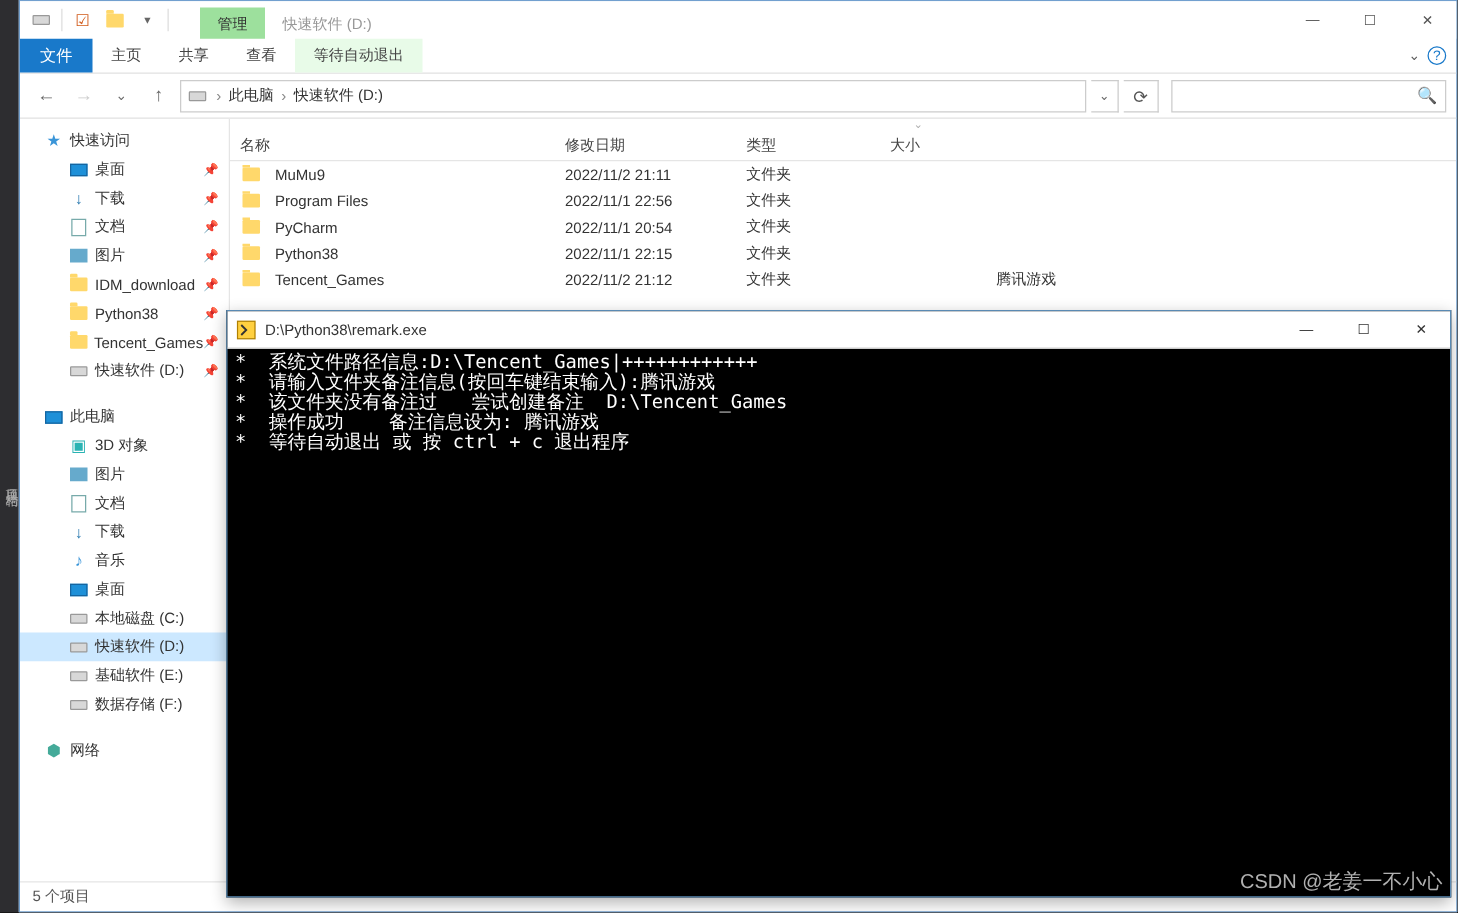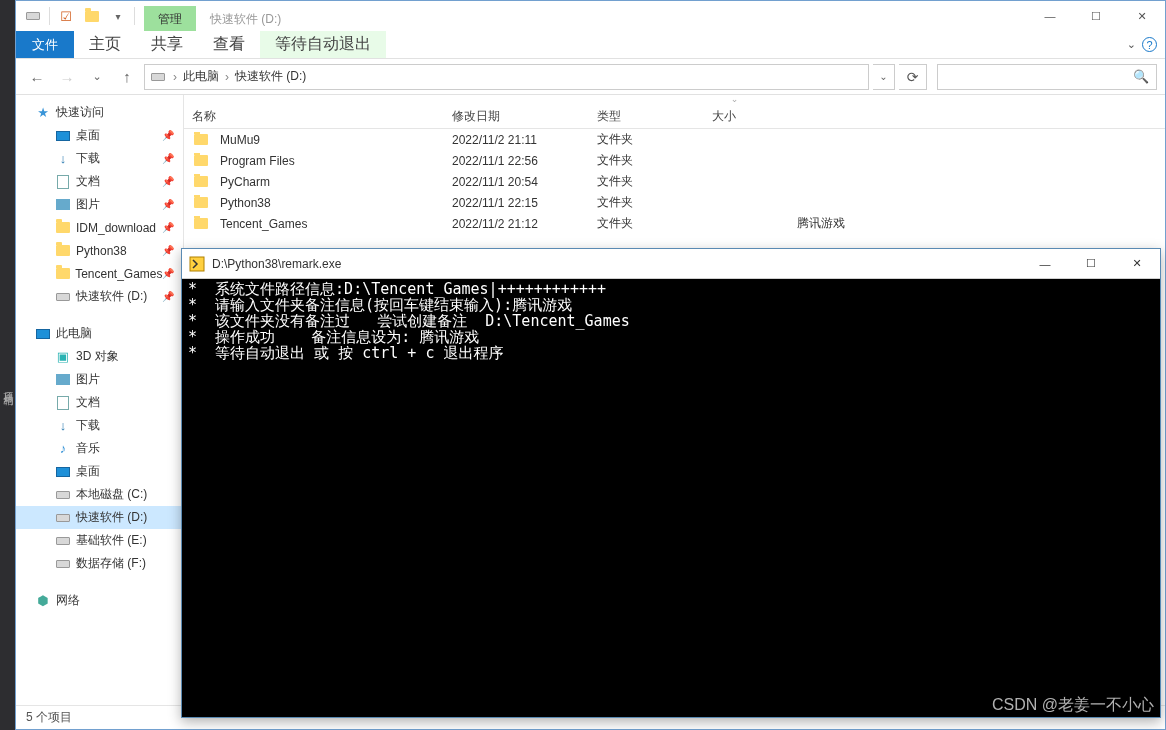--- a/index.html
+++ b/index.html
@@ -9,30 +9,30 @@
 .vs-strip { position: absolute; left: 0; top: 0; width: 15px; height: 730px; background: #2d2d30; color: #aaa; font-size: 10px; writing-mode: vertical-rl; text-align: center; padding-top: 40px; }
 
 
 .explorer { position: absolute; left: 15px; top: 0; width: 1151px; height: 730px; background: #fff; border: 1px solid #72a0cf; display: flex; flex-direction: column; }
 
 
 .titlebar { height: 30px; background: #fff; display: flex; align-items: center; }
 .titlebar-left { display: flex; align-items: center; padding-left: 4px; gap: 0; }
 .qat-icon { width: 22px; height: 22px; display: inline-flex; align-items: center; justify-content: center; font-size: 13px; margin: 0 2px; }
 .qat-sep { width: 1px; height: 18px; background: #ddd; margin: 0 3px; }
-.title-tabs { display: flex; align-items: flex-end; margin-left: 6px; height: 30px; }
+.title-tabs { display: flex; align-items: flex-end; margin-left: 22px; height: 30px; }
 .title-tab { padding: 5px 14px 3px; font-size: 12px; color: #999; }
 .title-tab.active { background: #9de09d; color: #333; }
 .titlebar-right { margin-left: auto; display: flex; }
 .winbtn { width: 46px; height: 30px; display: flex; align-items: center; justify-content: center; font-size: 11px; color: #555; }
 
 
 .ribbon { height: 28px; display: flex; align-items: stretch; border-bottom: 1px solid #e1e1e1; }
 .ribbon-file { background: #1979ca; color: #fff; padding: 0 16px; display: flex; align-items: center; font-size: 13px; }
-.ribbon-tab { padding: 0 15px; display: flex; align-items: center; font-size: 16px; color: #444; }
+.ribbon-tab { padding: 0 15px; display: flex; align-items: center; font-size: 12px; color: #444; }
 .ribbon-tab.tool { background: #e8fbe8; }
 .ribbon-right { margin-left: auto; display: flex; align-items: center; padding-right: 8px; gap: 6px; color: #555; font-size: 12px; }
 
 
 .addressbar { height: 36px; display: flex; align-items: center; padding: 4px 8px; gap: 4px; border-bottom: 1px solid #e1e1e1; }
 .navbtn { width: 26px; height: 26px; display: flex; align-items: center; justify-content: center; color: #666; font-size: 15px; }
 .navbtn.disabled { color: #ccc; }
 .addr-box { flex: 1; height: 26px; border: 1px solid #ccc; display: flex; align-items: center; padding: 0 4px; font-size: 12px; color: #333; }
 .addr-icon { width: 18px; height: 18px; margin-right: 4px; display: inline-flex; align-items: center; justify-content: center; }
 .addr-crumb { padding: 0 4px; }

